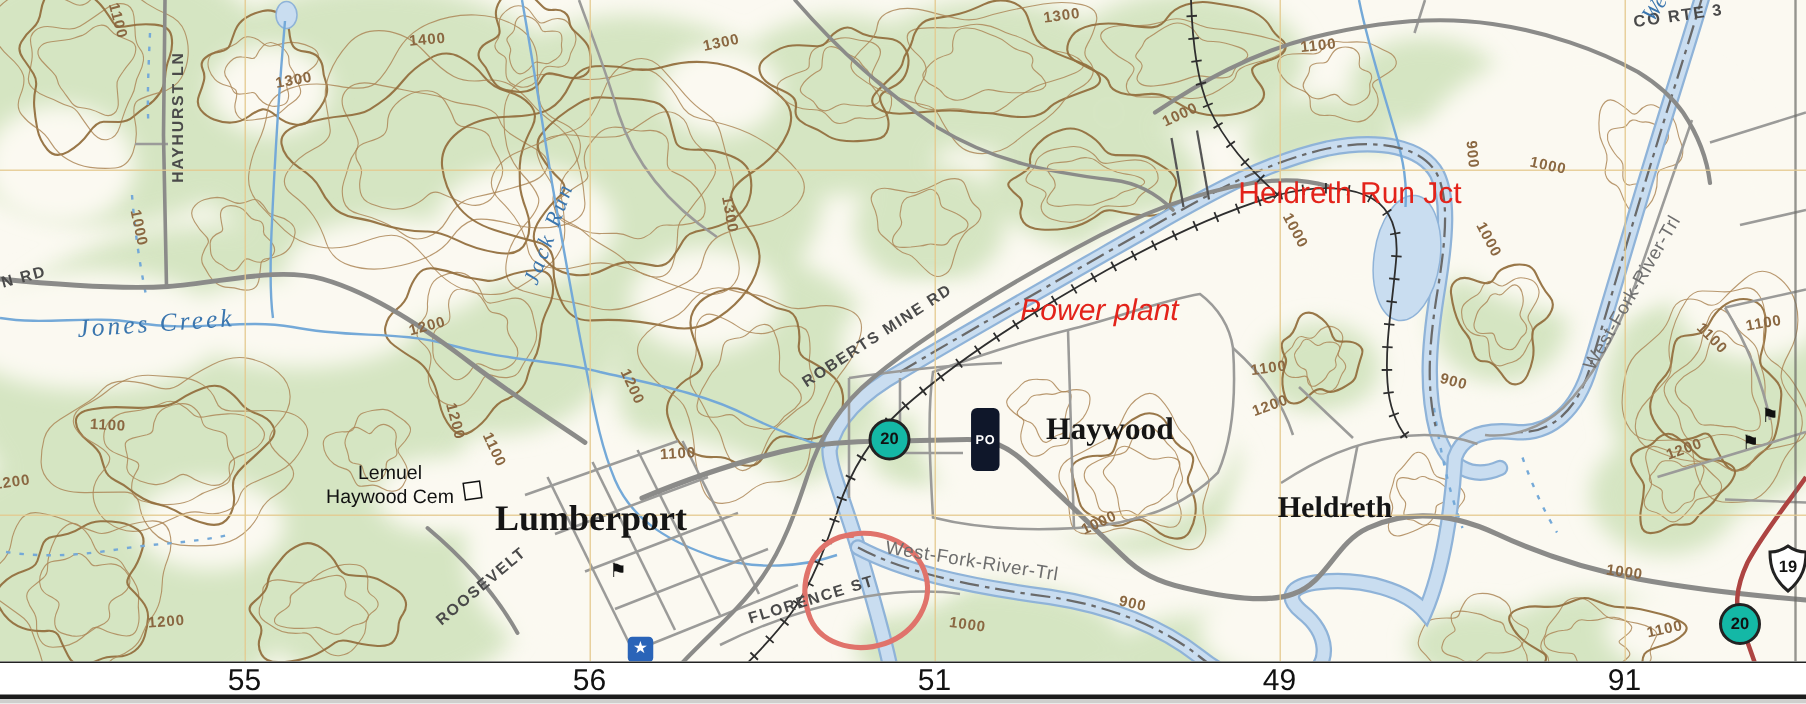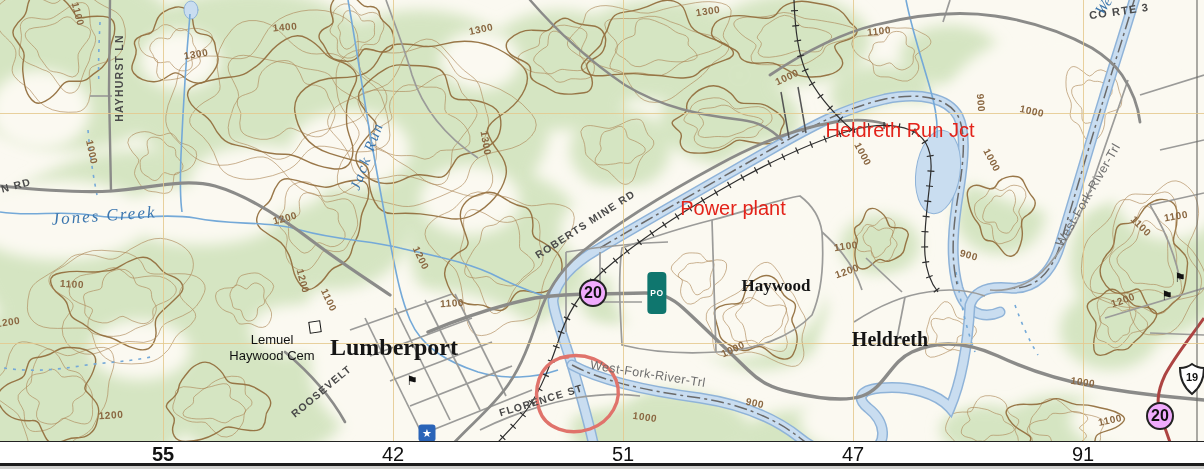--- a/index.html
+++ b/index.html
@@ -10,23 +10,23 @@
   .lbl{position:absolute;white-space:nowrap;transform:translate(-50%,-50%);pointer-events:none;}
   .place{font-family:"Liberation Serif",serif;font-weight:bold;color:#151515;}
   .red-anno{font-family:"Liberation Sans",sans-serif;color:#e3231a;font-size:20px;}
   .road-lbl{font-size:10.5px;color:#4a4a4a;letter-spacing:1.2px;font-weight:bold;}
   .trail-lbl{font-size:12.5px;color:#6e6e6e;letter-spacing:.4px;}
   .water-lbl{font-family:"Liberation Serif",serif;font-style:italic;color:#3b76ae;}
   .clabel{position:absolute;font-size:10px;color:#8a6741;letter-spacing:.6px;white-space:nowrap;
           transform:translate(-50%,-50%);font-weight:bold;}
   .cem-lbl{font-size:13px;color:#111;text-align:center;line-height:16px;}
   .shield-circle{position:absolute;width:24px;height:24px;border:2px solid #222;border-radius:50%;
-          background:#f0abfc;color:#111;font-size:16px;font-weight:bold;text-align:center;
+          background:#14b8a6;color:#111;font-size:11px;font-weight:bold;text-align:center;
           line-height:24px;transform:translate(-50%,-50%);}
-  .po-badge{position:absolute;background:#0f766e;color:#fff;font-size:8.5px;font-weight:bold;
+  .po-badge{position:absolute;background:#0f172a;color:#fff;font-size:8.5px;font-weight:bold;
           padding:16px 3px;border-radius:4px;transform:translate(-50%,-50%);letter-spacing:.5px;}
   .star-badge{position:absolute;width:17px;height:17px;background:#2a64b8;border-radius:3px;
           color:#fff;font-size:11px;text-align:center;line-height:17px;transform:translate(-50%,-50%);}
   .cem-square{position:absolute;width:10px;height:10px;border:1.6px solid #111;background:#fffdf6;
           transform:translate(-50%,-50%) rotate(-8deg);}
   .flag{position:absolute;font-size:13px;color:#111;transform:translate(-50%,-50%);}
   .us-shield{position:absolute;transform:translate(-50%,-50%);}
   #collar{position:absolute;left:0;top:441px;width:1204px;height:28px;background:#fff;
           border-top:1.6px solid #222;}
   #collar .gridnum{position:absolute;top:1px;font-size:20px;color:#111;transform:translateX(-50%);}
@@ -288,27 +288,27 @@
       <div class="gridline-h" style="top:343px;"></div>
     <div class="gridline-v" style="left: 163px;"></div>
         <div class="gridline-v" style="left: 393px;"></div>
         <div class="gridline-v" style="left: 623px;"></div>
         <div class="gridline-v" style="left: 853px;"></div>
         <div class="gridline-v" style="left: 1083px;"></div>
       </div>
 
     <div id="labels">
       <div class="lbl red-anno" style="left:900px;top:130px;">Heldreth Run Jct</div>
-      <div class="lbl red-anno" style="left:733px;top:208px;">Power plant</div>
+      <div class="lbl red-anno" style="left:733px;top:208px;font-style:italic;">Power plant</div>
 
       <div class="lbl place" style="left:394px;top:347px;font-size:24px;">Lumberport</div>
-      <div class="lbl place" style="left:776px;top:286px;font-size:17px;">Haywood</div>
+      <div class="lbl place" style="left:740px;top:286px;font-size:21px;">Haywood</div>
       <div class="lbl place" style="left:890px;top:339px;font-size:20px;">Heldreth</div>
 
-      <div class="lbl cem-lbl" style="left:272px;top:323px;margin-top:25px;">
+      <div class="lbl cem-lbl" style="left:260px;top:323px;">
         <div>Lemuel</div>
         <div>Haywood Cem</div>
       </div>
 
       <div class="lbl road-lbl" style="left:119px;top:78px;transform:translate(-50%,-50%) rotate(-90deg);">HAYHURST LN</div>
       <div class="lbl road-lbl" style="left:16px;top:185px;transform:translate(-50%,-50%) rotate(-15deg);">N RD</div>
       <div class="lbl road-lbl" style="left:1119px;top:11px;transform:translate(-50%,-50%) rotate(-8deg);font-size:11px;">CO RTE 3</div>
       <div class="lbl road-lbl" style="left:585px;top:224px;transform:translate(-50%,-50%) rotate(-33deg);">ROBERTS MINE RD</div>
       <div class="lbl road-lbl" style="left:321px;top:391px;transform:translate(-50%,-50%) rotate(-40deg);">ROOSEVELT</div>
       <div class="lbl road-lbl" style="left:541px;top:400px;transform:translate(-50%,-50%) rotate(-17deg);">FLORENCE ST</div>
@@ -365,19 +365,19 @@
     <div class="star-badge" style="left:427px;top:433px;">★</div>
     <div class="cem-square" style="left:315px;top:327px;"></div>
     <div class="flag" style="left:412px;top:380px;">⚑</div>
     <div class="flag" style="left:1167px;top:295px;">⚑</div>
     <div class="flag" style="left:1180px;top:277px;">⚑</div>
   </div>
 
   <div id="collar">
     <div class="bottom-rule"></div>
     <div class="under-strip"></div>
-  <div class="gridnum" style="left: 163px; font-weight: bold;">55</div>
-      <div class="gridnum" style="left: 393px;">42</div>
+  <div class="gridnum" style="left: 163px;">55</div>
+      <div class="gridnum" style="left: 393px;">56</div>
       <div class="gridnum" style="left: 623px;">51</div>
-      <div class="gridnum" style="left: 853px;">47</div>
+      <div class="gridnum" style="left: 853px;">49</div>
       <div class="gridnum" style="left: 1083px;">91</div>
     </div>
 </div>
 
 </body></html>

